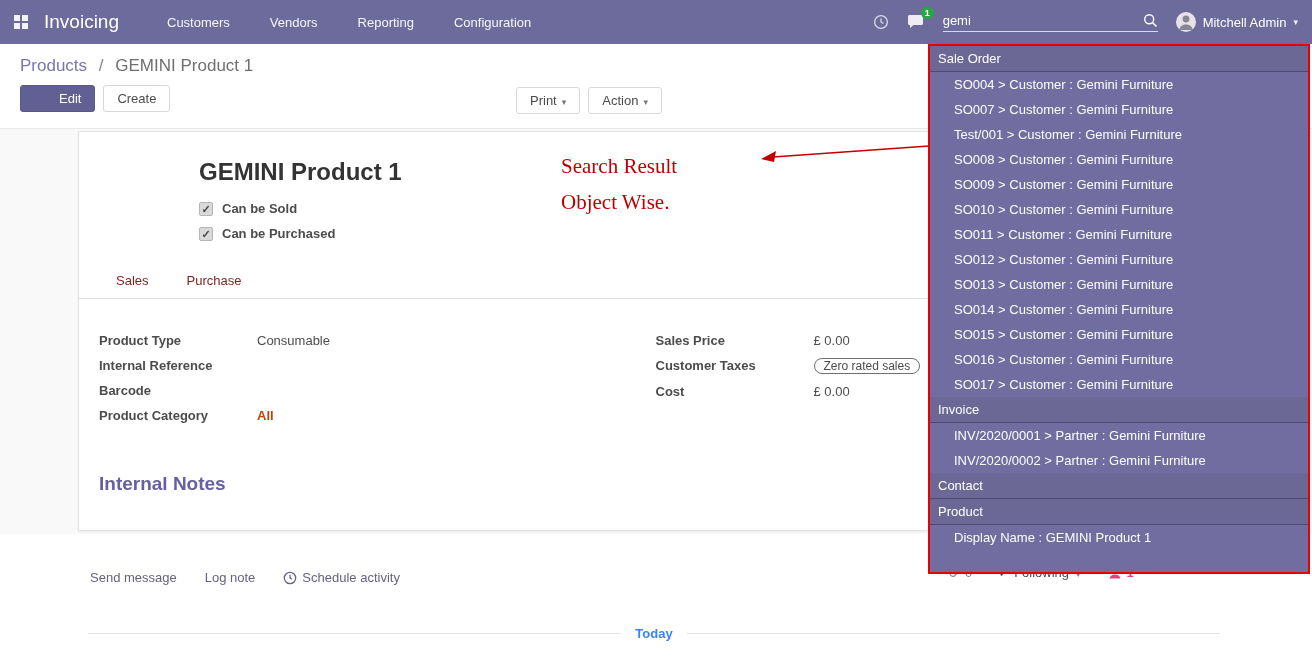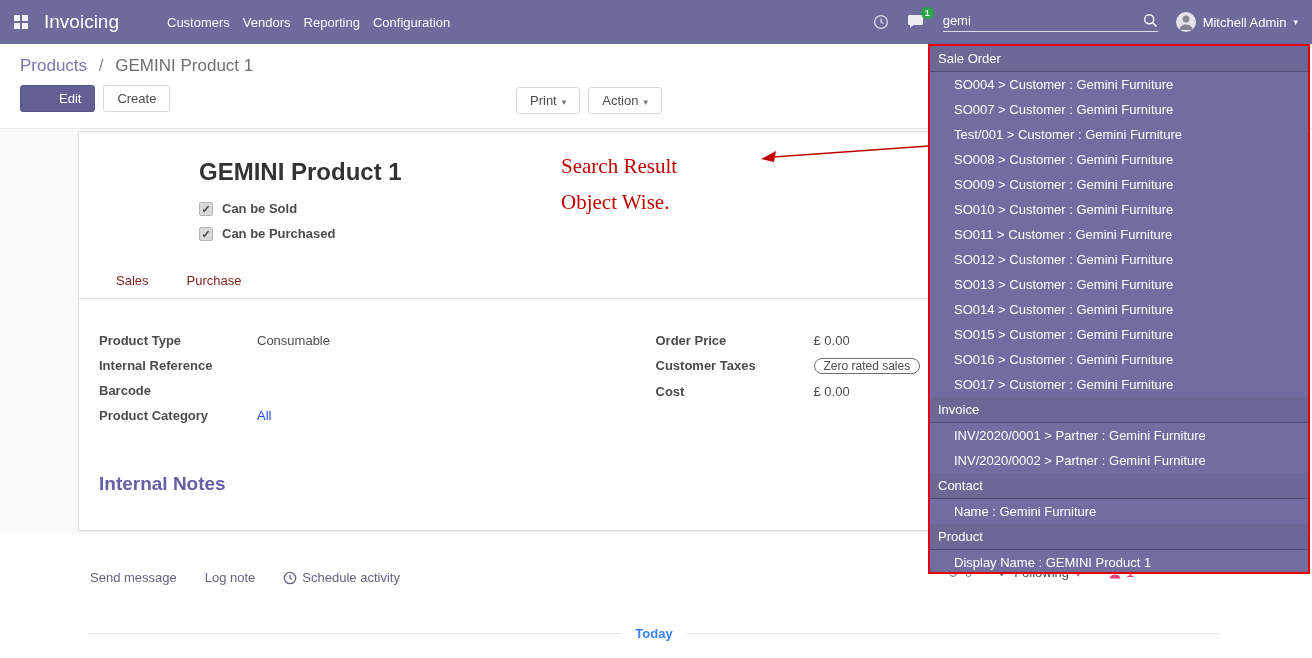--- a/index.html
+++ b/index.html
@@ -7,21 +7,21 @@
     font-family:"Liberation Sans", sans-serif; }
   .page { position:relative; width:1312px; height:658px; }
 
   
   .navbar { position:absolute; top:0; left:0; right:0; height:44px; background:#6d6a9c;
     display:flex; align-items:center; justify-content:space-between; padding:0 14px; color:#fff; z-index:60; }
   .nav-left { display:flex; align-items:center; }
   .apps-icon { display:inline-grid; grid-template-columns:6px 6px; gap:2px; cursor:pointer; }
   .apps-icon i { width:6px; height:6px; background:rgba(255,255,255,.92); display:block; }
   .app-name { font-size:19px; font-weight:500; margin-left:16px; margin-right:48px; cursor:pointer; }
-  .menus { display:flex; gap:13px; font-size:13px; }
+  .menus { display:flex; gap:40px; font-size:13px; }
   .menu-item { cursor:pointer; color:rgba(255,255,255,.95); }
   .nav-right { display:flex; align-items:center; gap:18px; }
   .icon-btn { position:relative; cursor:pointer; display:flex; align-items:center; }
   .badge { position:absolute; top:-7px; right:-9px; background:#28a745; color:#fff; font-size:9px;
     font-weight:700; border-radius:8px; padding:1px 4px; line-height:10px; }
   .search-box { display:flex; align-items:center; width:215px;
     border-bottom:1px solid rgba(255,255,255,.75); padding-bottom:3px; }
   .search-box input { flex:1; background:transparent; border:none; outline:none; color:#fff;
     font-size:13px; font-family:"Liberation Sans", sans-serif; }
   .user-menu { display:flex; align-items:center; gap:7px; font-size:13px; cursor:pointer; }
@@ -56,21 +56,21 @@
   .flag-label { font-size:13px; font-weight:700; color:#4c4c4c; }
   .tabs { margin-top:20px; padding-left:18px; border-bottom:1px solid #dee2e6; display:flex; }
   .tab { padding:10px 18px; font-size:13px; color:#7f1d1d; cursor:pointer; position:relative; top:1px;
     border:1px solid transparent; }
   .tab.active { background:#fff; border:1px solid #dee2e6; border-bottom:1px solid #fff; color:#4c4c4c; }
   .fields { display:flex; padding:34px 20px 0; }
   .col { flex:1 1 0; }
   .field-row { display:flex; margin-bottom:10px; font-size:13px; align-items:baseline; min-height:15px; }
   .field-label { font-weight:700; color:#4c4c4c; flex:0 0 158px; }
   .field-value { color:#4c4c4c; }
-  .field-value.link { color:#1d4ed8; cursor:pointer; }
+  .field-value.link { color:#c2410c; cursor:pointer;font-weight:bold; }
   .field-value.pill { border:1px solid #6f6f6f; border-radius:10px; padding:0 9px; font-size:12px; cursor:pointer; }
   .notes-heading { margin:40px 0 0 20px; font-size:19px; font-weight:700; color:#6560a5; }
 
   
   .annotation { position:absolute; left:482px; top:16px; font-family:"Liberation Serif", serif;
     font-size:21px; color:#c00000; line-height:36px; }
   .annotation-arrow { position:absolute; left:680px; top:10px; }
 
   
   .chatter { position:absolute; top:534px; left:0; right:0; height:124px; background:#fff; }
@@ -198,21 +198,21 @@
               <span class="field-label">Barcode</span>
               <span class="field-value"></span>
             </div>
             <div class="field-row">
               <span class="field-label">Product Category</span>
               <span class="field-value link">All</span>
             </div>
           </div>
         <div class="col">
             <div class="field-row">
-              <span class="field-label">Order Price</span>
+              <span class="field-label">Sales Price</span>
               <span class="field-value">£ 0.00</span>
             </div>
             <div class="field-row">
               <span class="field-label">Customer Taxes</span>
               <span class="field-value pill">Zero rated sales</span>
             </div>
             <div class="field-row">
               <span class="field-label">Cost</span>
               <span class="field-value">£ 0.00</span>
             </div>
@@ -288,18 +288,17 @@
       <div class="sd-item">SO012 &gt; Customer : Gemini Furniture</div>
       <div class="sd-item">SO013 &gt; Customer : Gemini Furniture</div>
       <div class="sd-item">SO014 &gt; Customer : Gemini Furniture</div>
       <div class="sd-item">SO015 &gt; Customer : Gemini Furniture</div>
       <div class="sd-item">SO016 &gt; Customer : Gemini Furniture</div>
       <div class="sd-item">SO017 &gt; Customer : Gemini Furniture</div>
       <div class="sd-header">Invoice</div>
       <div class="sd-item">INV/2020/0001 &gt; Partner : Gemini Furniture</div>
       <div class="sd-item">INV/2020/0002 &gt; Partner : Gemini Furniture</div>
       <div class="sd-header">Contact</div>
-      <div class="sd-item">Name : Gemini Furniture</div>
       <div class="sd-header">Product</div>
       <div class="sd-item">Display Name : GEMINI Product 1</div>
     </aside>
 
 </div>
 
 </body></html>

